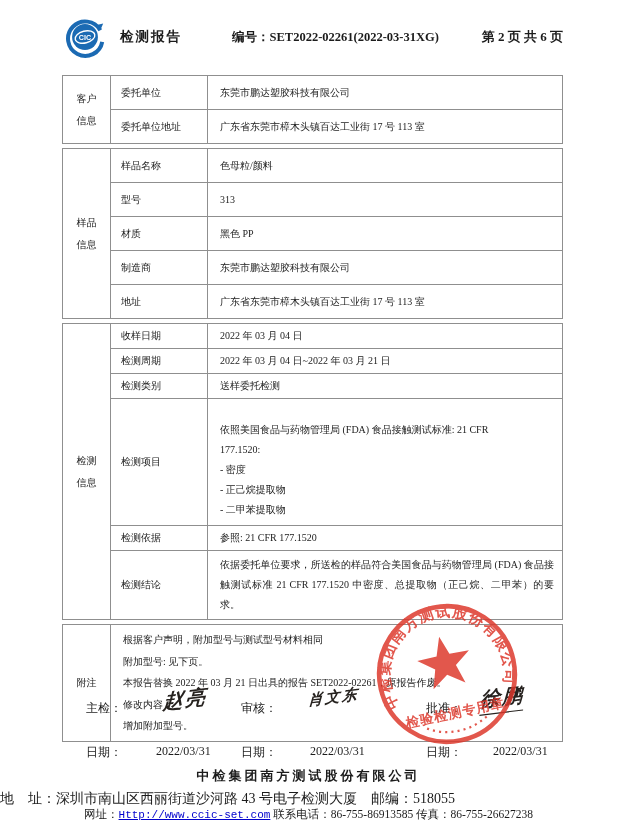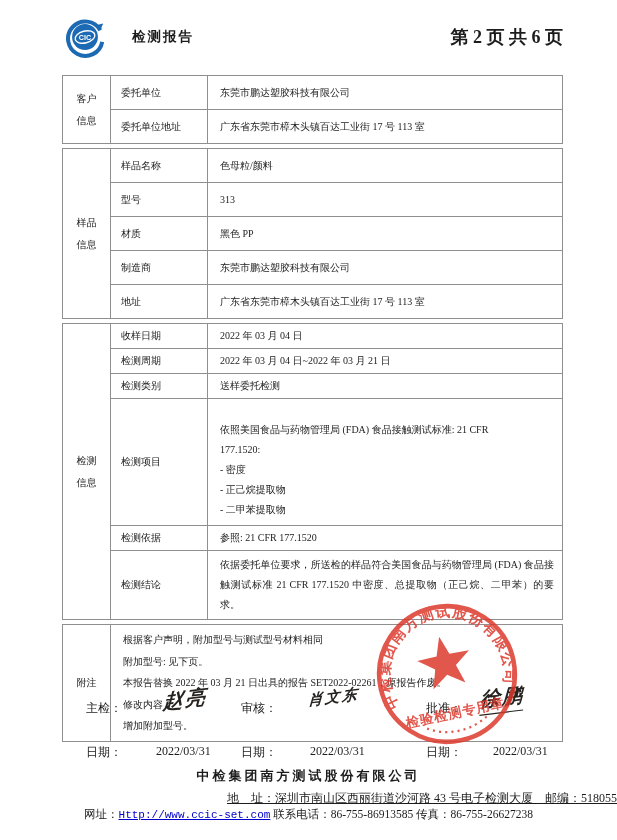--- a/index.html
+++ b/index.html
@@ -5,23 +5,23 @@
   html,body { margin:0; padding:0; }
   body {
     width:617px; height:840px; background:#ffffff; position:relative;
     font-family:"Liberation Serif","DejaVu Serif",serif; color:#1c1c1c;
     overflow:hidden;
   }
   
   .hdr { position:absolute; top:14px; left:62px; width:501px; height:46px;
          display:flex; align-items:center; }
   .logo-wrap { width:46px; height:44px; flex:0 0 auto; }
-  .hdr-title { font-weight:bold; font-size:13.5px; letter-spacing:2px; margin-left:24px; }
+  .hdr-title { font-weight:bold; font-size:13.5px; letter-spacing:2px; margin-left:12px; }
   .hdr-no { font-weight:bold; font-size:12.5px; margin-left:50px; white-space:nowrap; }
-  .hdr-page { font-weight:bold; font-size:18px; margin-left:auto; white-space:nowrap; }
+  .hdr-page { font-weight:bold; font-size:13px; margin-left:auto; white-space:nowrap; }
 
   
   .tables { position:absolute; top:75px; left:62px; width:501px; }
   table.sec { border-collapse:collapse; width:100%; table-layout:fixed; margin-bottom:4px; }
   table.sec td { border:1px solid #8f8f8f; font-size:10px; vertical-align:middle; }
   col.c-sec { width:48px; }
   col.c-lab { width:97px; }
   .sec-label { text-align:center; white-space:pre-line; line-height:22px; }
   .f-label { padding-left:10px; }
   .f-value { padding-left:12px; padding-right:8px; }
@@ -39,41 +39,42 @@
                  white-space:nowrap; }
   .sig-underline { border-bottom:1.5px solid #26221f; padding-bottom:1px; }
 
   
   .stamp { position:absolute; left:371px; top:598px; width:152px; height:152px;
            transform:rotate(-12deg); opacity:.84; z-index:5; pointer-events:none; }
 
   
   .f-company { position:absolute; top:767px; left:0; width:617px; text-align:center;
                font-weight:bold; font-size:13px; letter-spacing:3px; }
-  .f-addr { position:absolute; top:790px; left:0; width:617px; text-align:right; font-size:12px;text-decoration:underline; }
+  .f-addr { position:absolute; top:790px; left:0; width:617px; text-align:left; font-size:14px; }
   .f-web  { position:absolute; top:807px; left:0; width:617px; text-align:center; font-size:11.5px; }
   .link { color:#0000cc; text-decoration:underline; cursor:pointer;
           font-family:"Liberation Mono","DejaVu Sans Mono",monospace; font-size:11px; }
 </style>
 </head>
 <body>
 
 <div class="page">
 
   <div class="hdr">
     <div class="logo-wrap">
       <svg viewBox="0 0 48 46" width="46" height="44">
         <path d="M 40 16 A 18 18 0 1 0 42 28" fill="none" stroke="#1b6ab3" stroke-width="4.2"></path>
         <path d="M 40 16 l 3 -7 l -9 2 z" fill="#1b6ab3"></path>
         <circle cx="24" cy="23" r="13.5" fill="#1b6ab3"></circle>
         <ellipse cx="24" cy="23" rx="10.5" ry="6.2" fill="none" stroke="#ffffff" stroke-width="1.4" transform="rotate(-14 24 23)"></ellipse>
         <text x="24" y="26.5" text-anchor="middle" font-size="7.5" font-weight="bold" fill="#ffffff" font-family="Liberation Sans, sans-serif">CIC</text>
       </svg>
     </div>
     <div class="hdr-title">检测报告</div>
+    <div class="hdr-no">编号：SET2022-02261(2022-03-31XG)</div>
     <div class="hdr-page">第 2 页 共 6 页</div>
   </div>
 
   <div class="tables">
 
     <table class="sec">
       <colgroup>
           <col class="c-sec">
           <col class="c-lab">
           <col>

